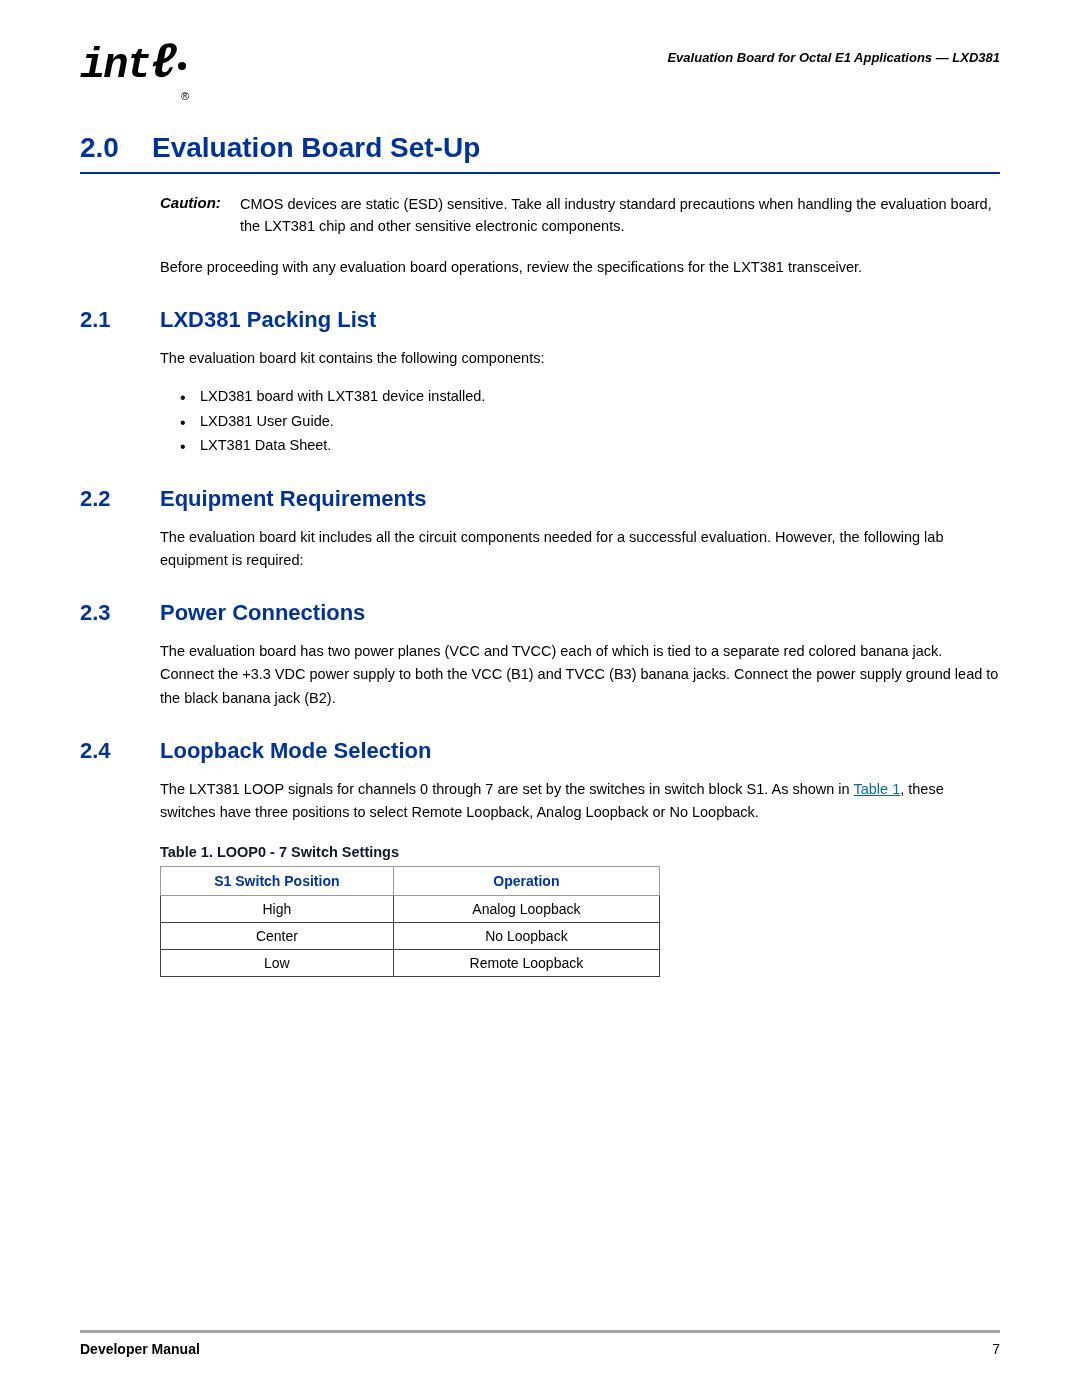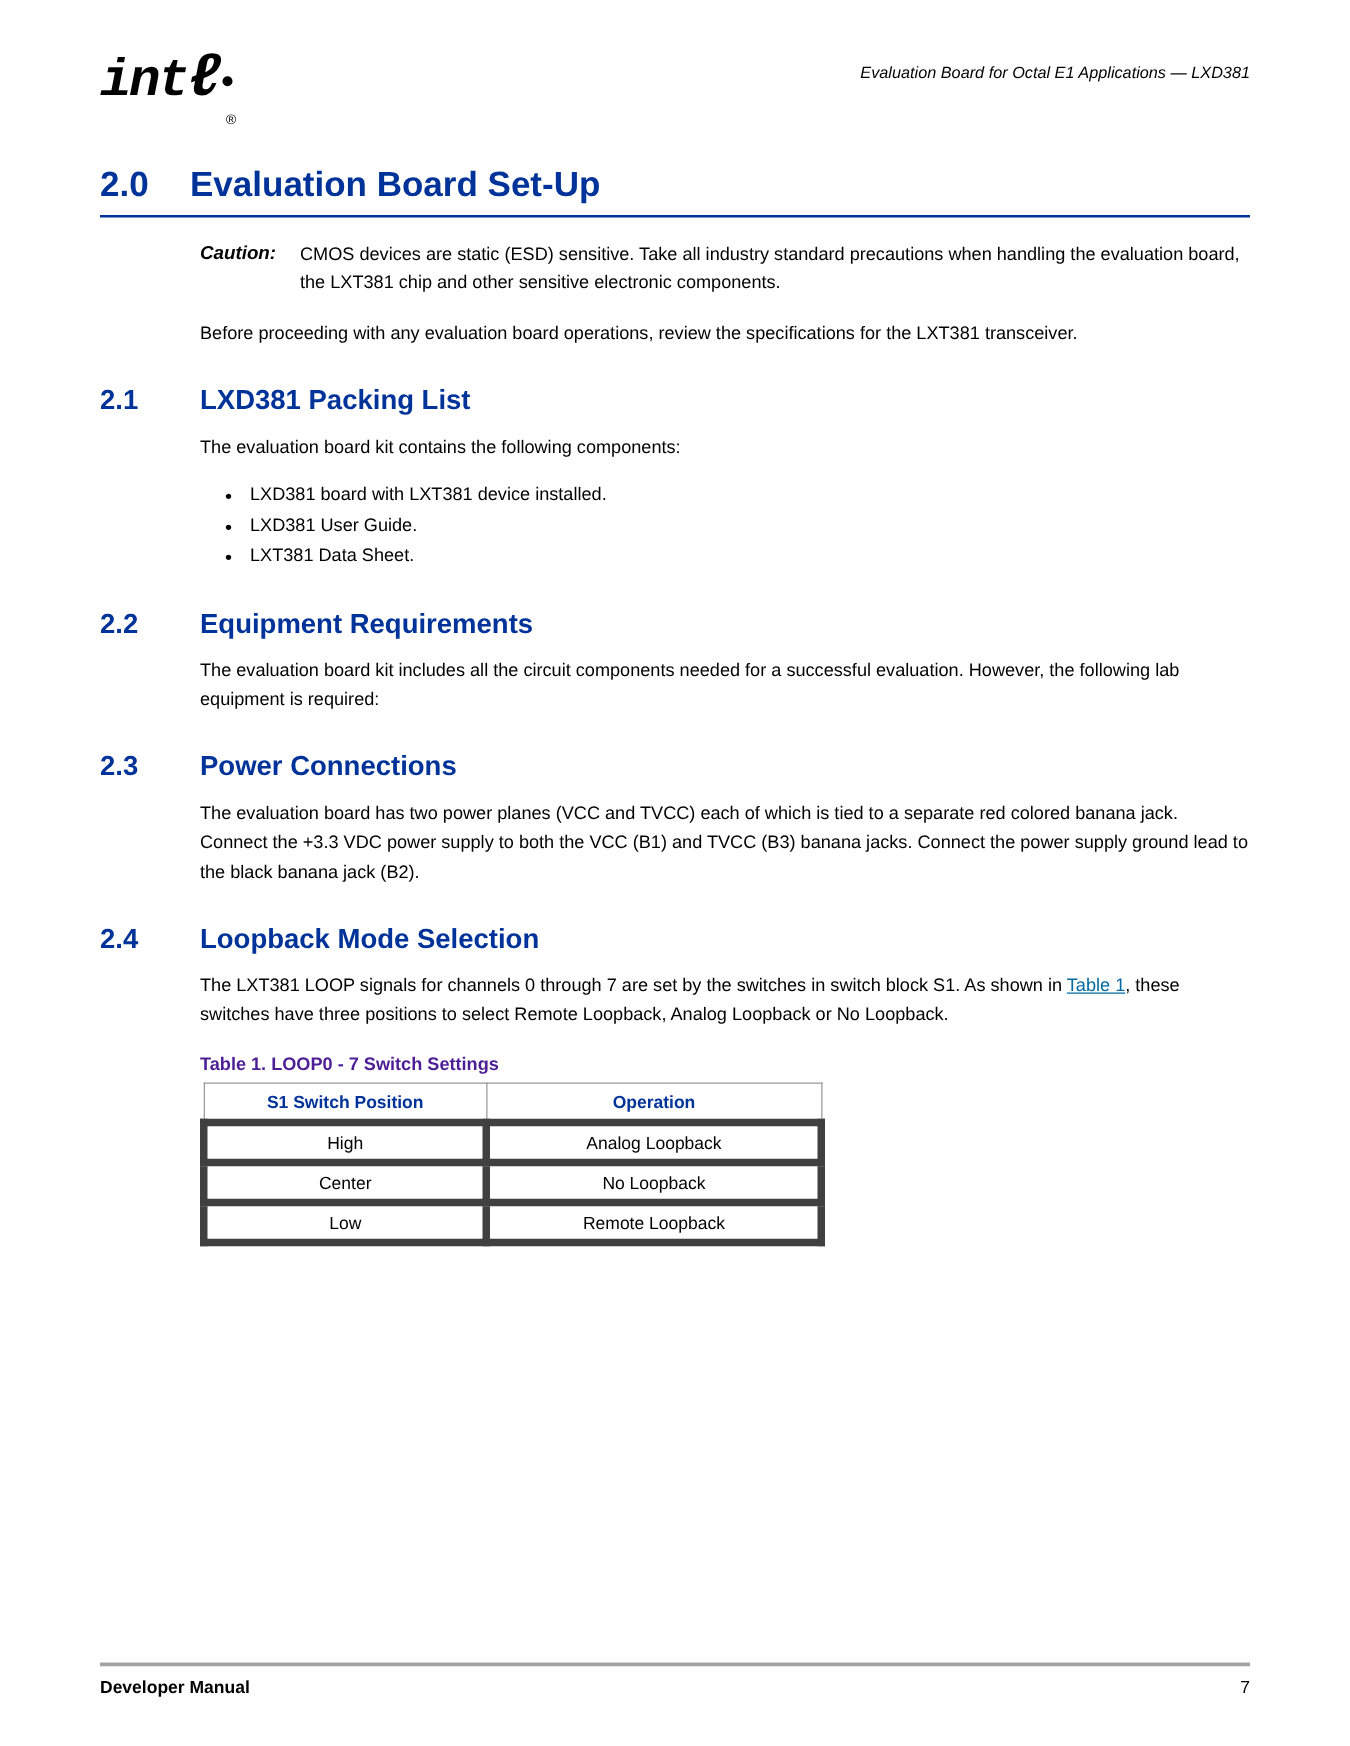--- a/index.html
+++ b/index.html
@@ -43,21 +43,21 @@
       height: 8px;
       background: #000;
       border-radius: 50%;
       vertical-align: middle;
       margin-left: 2px;
     }
 
     .header-title {
       font-size: 13px;
       font-style: italic;
-      font-weight: normal;
+      font-weight: bold;
       color: #000;
       text-align: right;
       padding-top: 10px;
     }
 
     
     .section-rule {
       border: none;
       border-top: 2px solid #003399;
       margin-bottom: 20px;
@@ -147,21 +147,21 @@
       font-size: 16px;
     }
 
     
     .section-wrapper {
       margin-bottom: 28px;
     }
 
     
     .table-caption {
-      color: #4c1d95;
+      color: #0f172a;
       font-weight: bold;
       font-size: 14.5px;
       margin-bottom: 6px;
       margin-left: 80px;
     }
 
     
     .data-table-wrapper {
       margin-left: 80px;
       margin-bottom: 20px;
@@ -176,21 +176,21 @@
     .data-table th {
       background: #fff;
       color: #003399;
       font-weight: bold;
       border: 1px solid #999;
       padding: 6px 1px;
       text-align: center;
     }
 
     .data-table td {
-      border: 6px solid #404040;
+      border: 1px solid #404040;
       padding: 5px 16px;
       text-align: center;
       background: #fff;
     }
 
     
     .footer {
       position: absolute;
       bottom: 40px;
       left: 80px;

